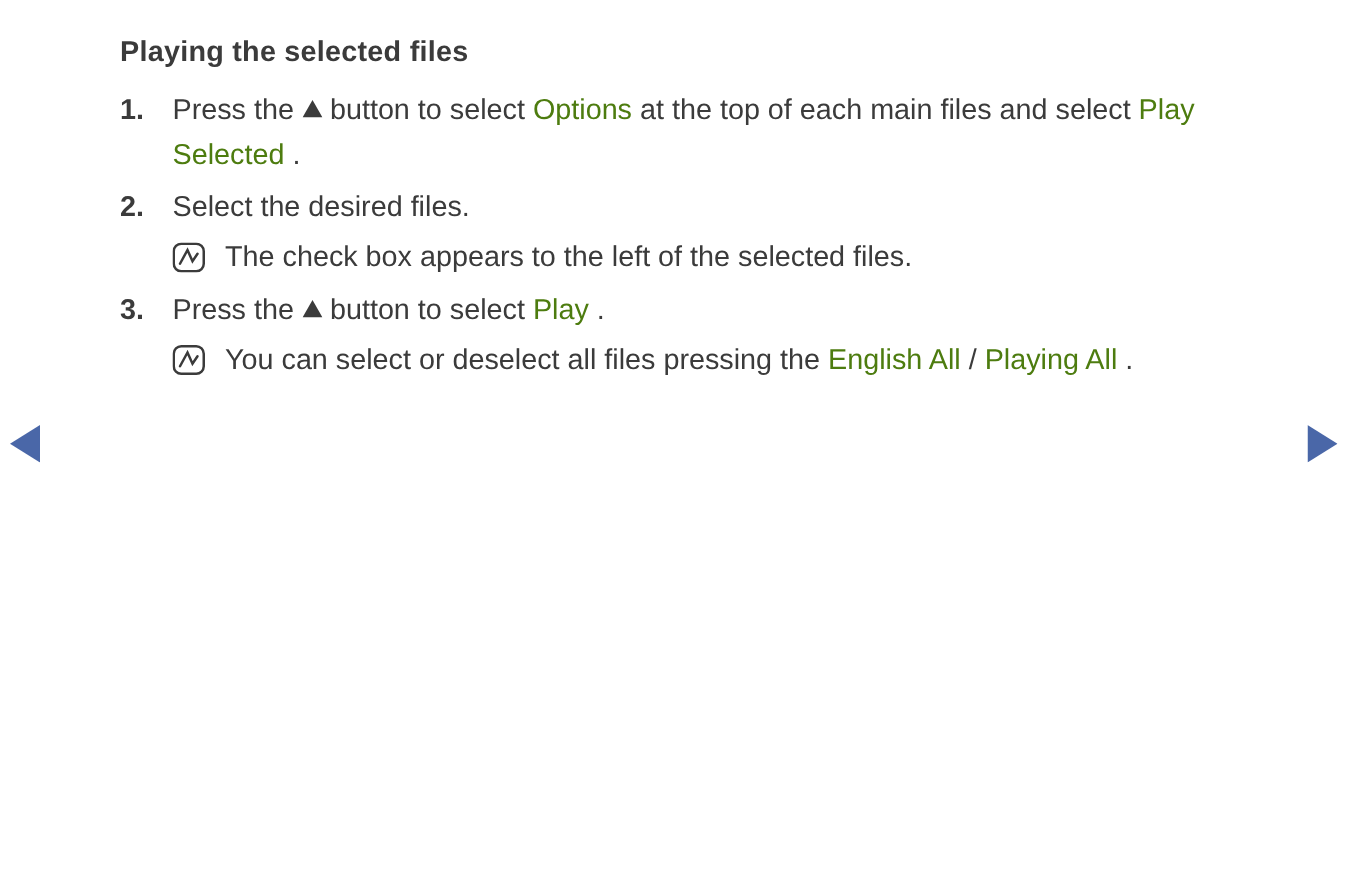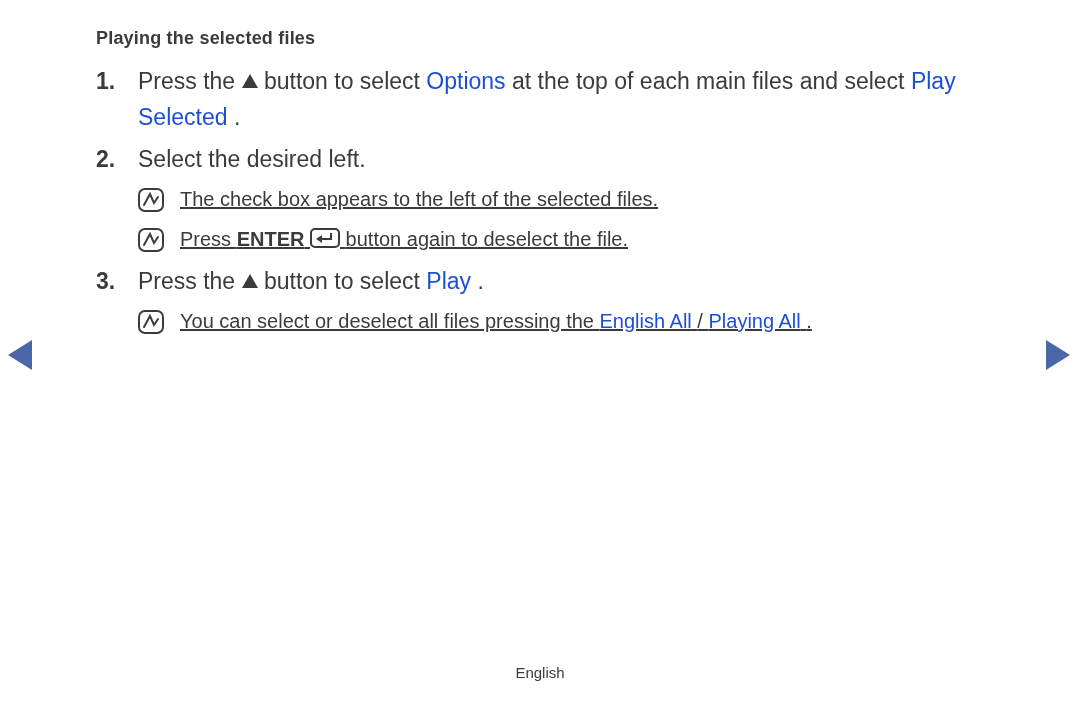--- a/index.html
+++ b/index.html
@@ -15,21 +15,21 @@
   }
   .page {
     position: relative;
     width: 1080px;
     height: 705px;
     box-sizing: border-box;
     padding: 28px 96px 0 96px;
   }
   .title {
     font-weight: 700;
-    font-size: 18px;
+    font-size: 23px;
     letter-spacing: 0.2px;
     margin-bottom: 14px;
   }
   .list {
     list-style: none;
     padding: 0;
     margin: 0;
     counter-reset: item;
   }
   .list > li {
@@ -49,27 +49,26 @@
     font-size: 23px;
   }
   .sublines {
     list-style: none;
     padding: 0;
     margin: 4px 0 0 0;
   }
   .sublines > li {
     position: relative;
     padding-left: 42px;
-    font-size: 20px;
+    font-size: 23px;
     line-height: 36px;
     margin-bottom: 4px;
-    text-decoration: underline;
   }
   .hl {
-    color: #1d4ed8;
+    color: #4d7c0f;
   }
   .bold {
     font-weight: 700;
   }
   .up-tri {
     display: inline-block;
     vertical-align: 1px;
   }
   .up-tri svg { display: block; }
   .note-icon {
@@ -118,48 +117,30 @@
           </svg>
       </span>
       <span> button to select </span>
       <span class="hl">Options</span>
       <span> at the top of each main files and select </span>
       <span class="hl">Play Selected</span>
       <span>.</span>
     </li>
 
     <li>
-      <span>Select the desired left.</span>
+      <span>Select the desired files.</span>
       <ul class="sublines">
         <li>
           <span class="note-icon">
             <svg width="26" height="24" viewBox="0 0 26 24">
               <rect x="1" y="1" width="24" height="22" rx="6" ry="6" fill="none" stroke="#3b3b3b" stroke-width="2"></rect>
               <path d="M6 17 L12 6 L16 15 L20 9" fill="none" stroke="#3b3b3b" stroke-width="2" stroke-linecap="round"></path>
             </svg>
           </span>
           <span>The check box appears to the left of the selected files.</span>
-        </li>
-        <li>
-          <span class="note-icon">
-            <svg width="26" height="24" viewBox="0 0 26 24">
-              <rect x="1" y="1" width="24" height="22" rx="6" ry="6" fill="none" stroke="#3b3b3b" stroke-width="2"></rect>
-              <path d="M6 17 L12 6 L16 15 L20 9" fill="none" stroke="#3b3b3b" stroke-width="2" stroke-linecap="round"></path>
-            </svg>
-          </span>
-          <span>Press </span>
-          <span class="bold">ENTER</span>
-          <span class="enter-sym">
-            <svg width="30" height="20" viewBox="0 0 30 20">
-              <rect x="1" y="1" width="28" height="18" rx="4" ry="4" fill="none" stroke="#3b3b3b" stroke-width="2"></rect>
-              <path d="M21 5 L21 11 L10 11" fill="none" stroke="#3b3b3b" stroke-width="2"></path>
-              <polygon points="12,7 6,11 12,15" fill="#3b3b3b"></polygon>
-            </svg>
-          </span>
-          <span> button again to deselect the file.</span>
         </li>
       </ul>
     </li>
 
     <li>
       <span>Press the </span>
       <span class="up-tri">
         <svg width="16" height="14" viewBox="0 0 16 14">
             <polygon points="8,0 16,14 0,14" fill="#3b3b3b"></polygon>
           </svg>
@@ -190,15 +171,14 @@
     <svg width="24" height="30" viewBox="0 0 24 30">
         <polygon points="24,0 0,15 24,30" fill="#4a67a8"></polygon>
       </svg>
   </div>
   <div class="nav-right">
     <svg width="24" height="30" viewBox="0 0 24 30">
         <polygon points="0,0 24,15 0,30" fill="#4a67a8"></polygon>
       </svg>
   </div>
 
-  <div class="footer">English</div>
 
 </div>
 
 </body></html>

